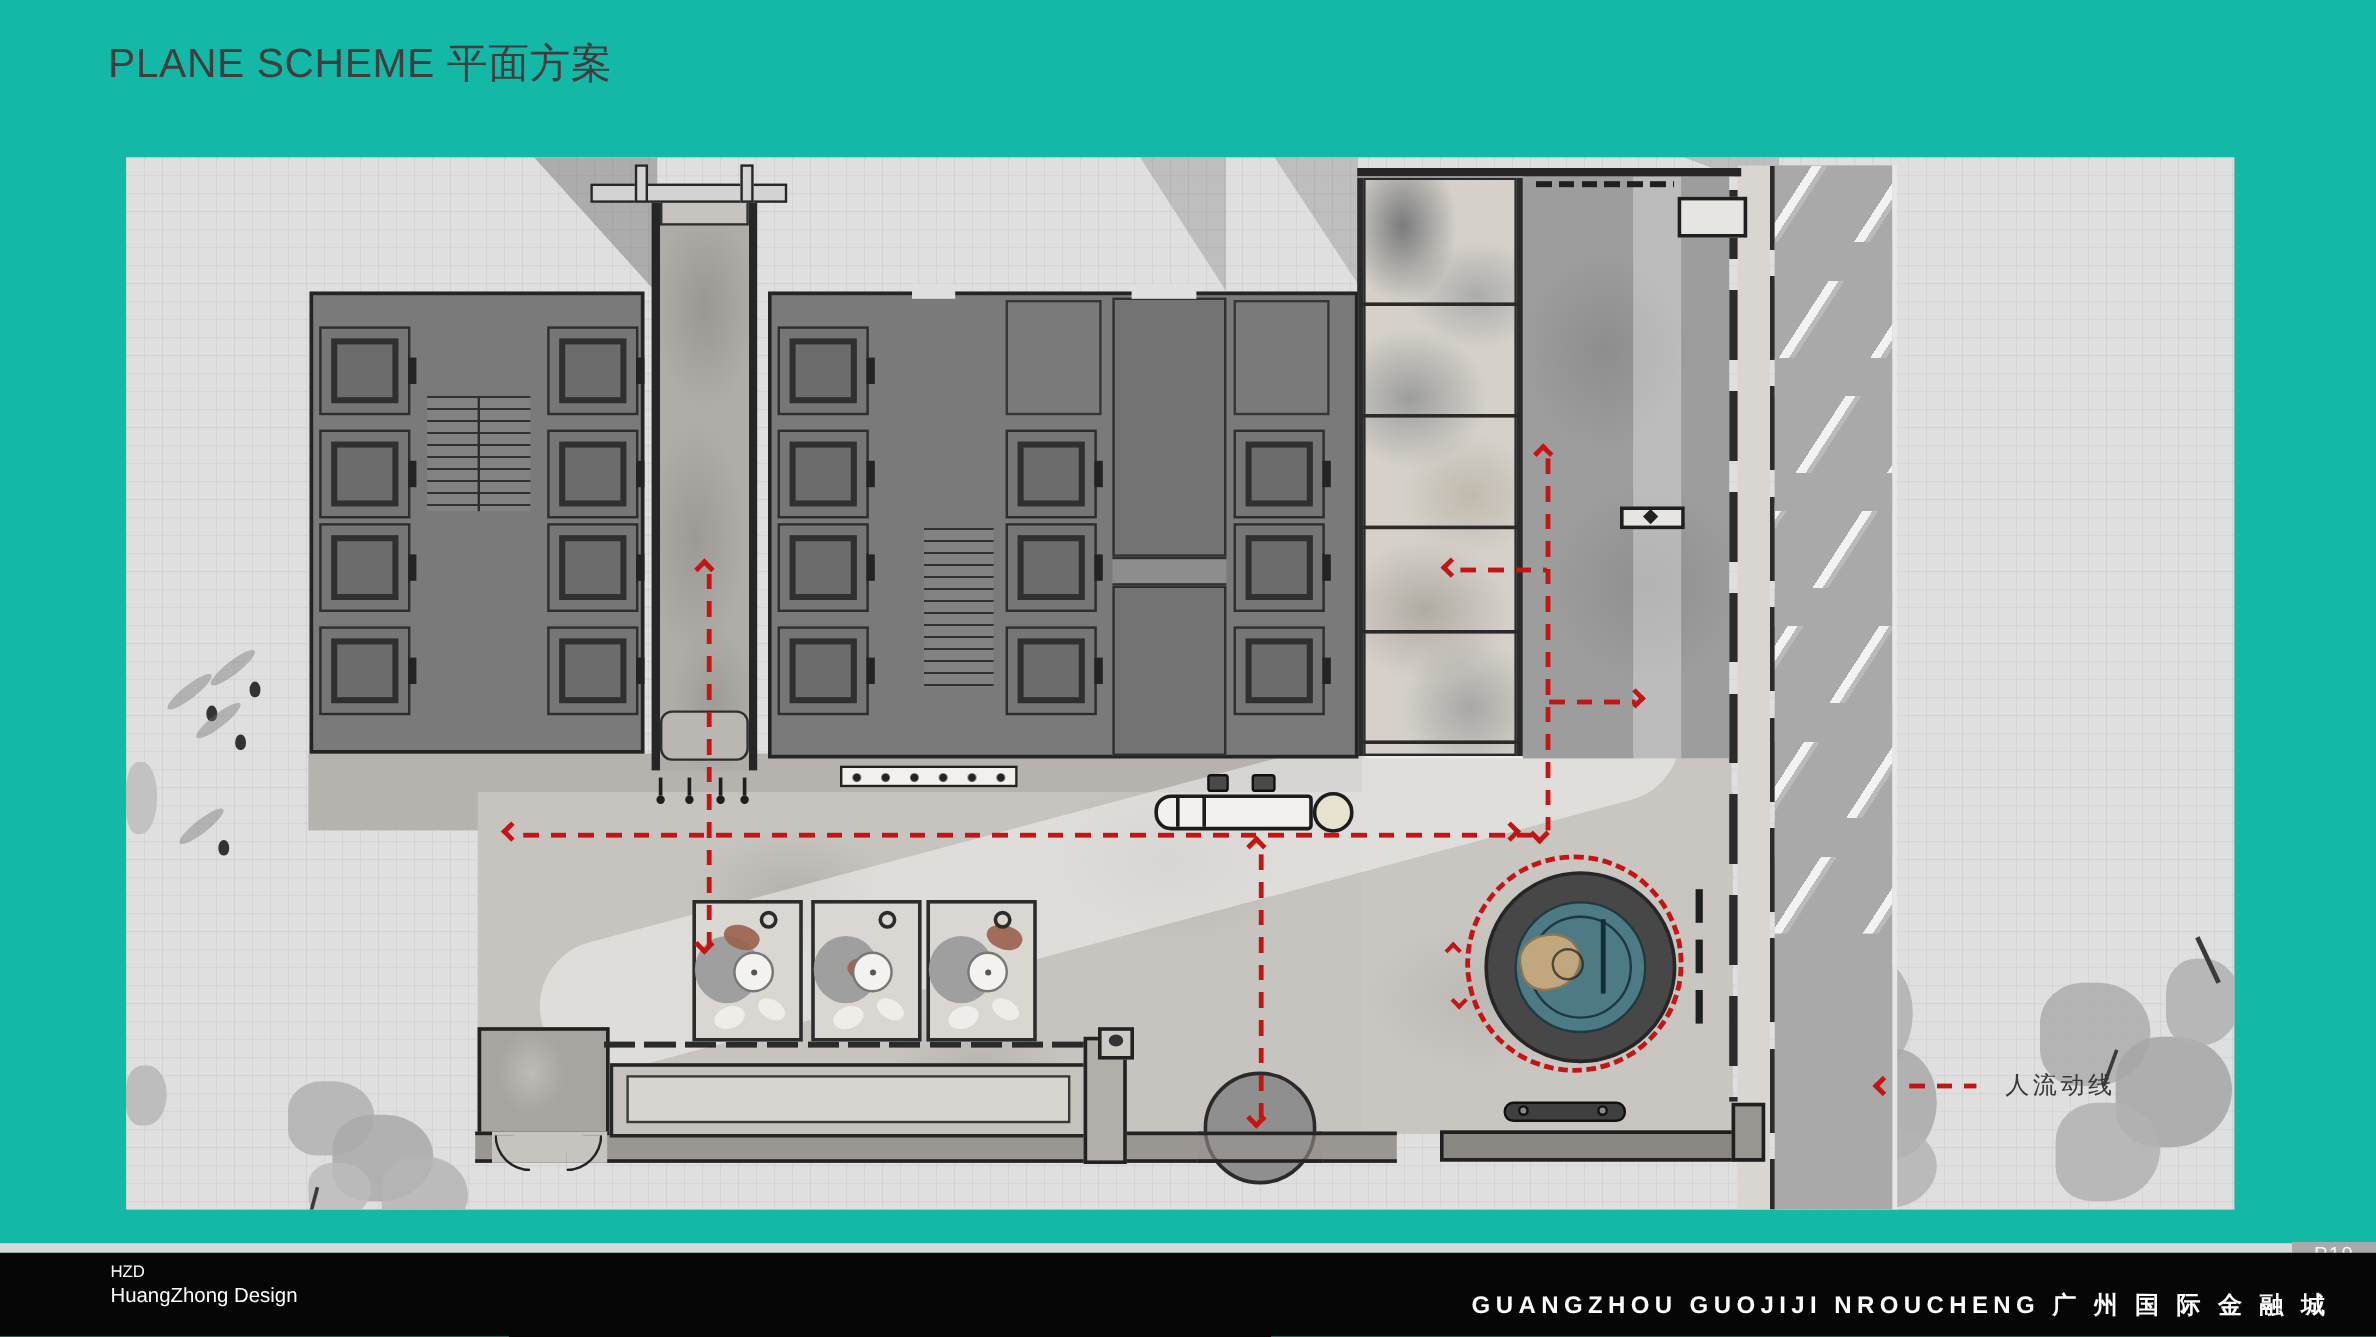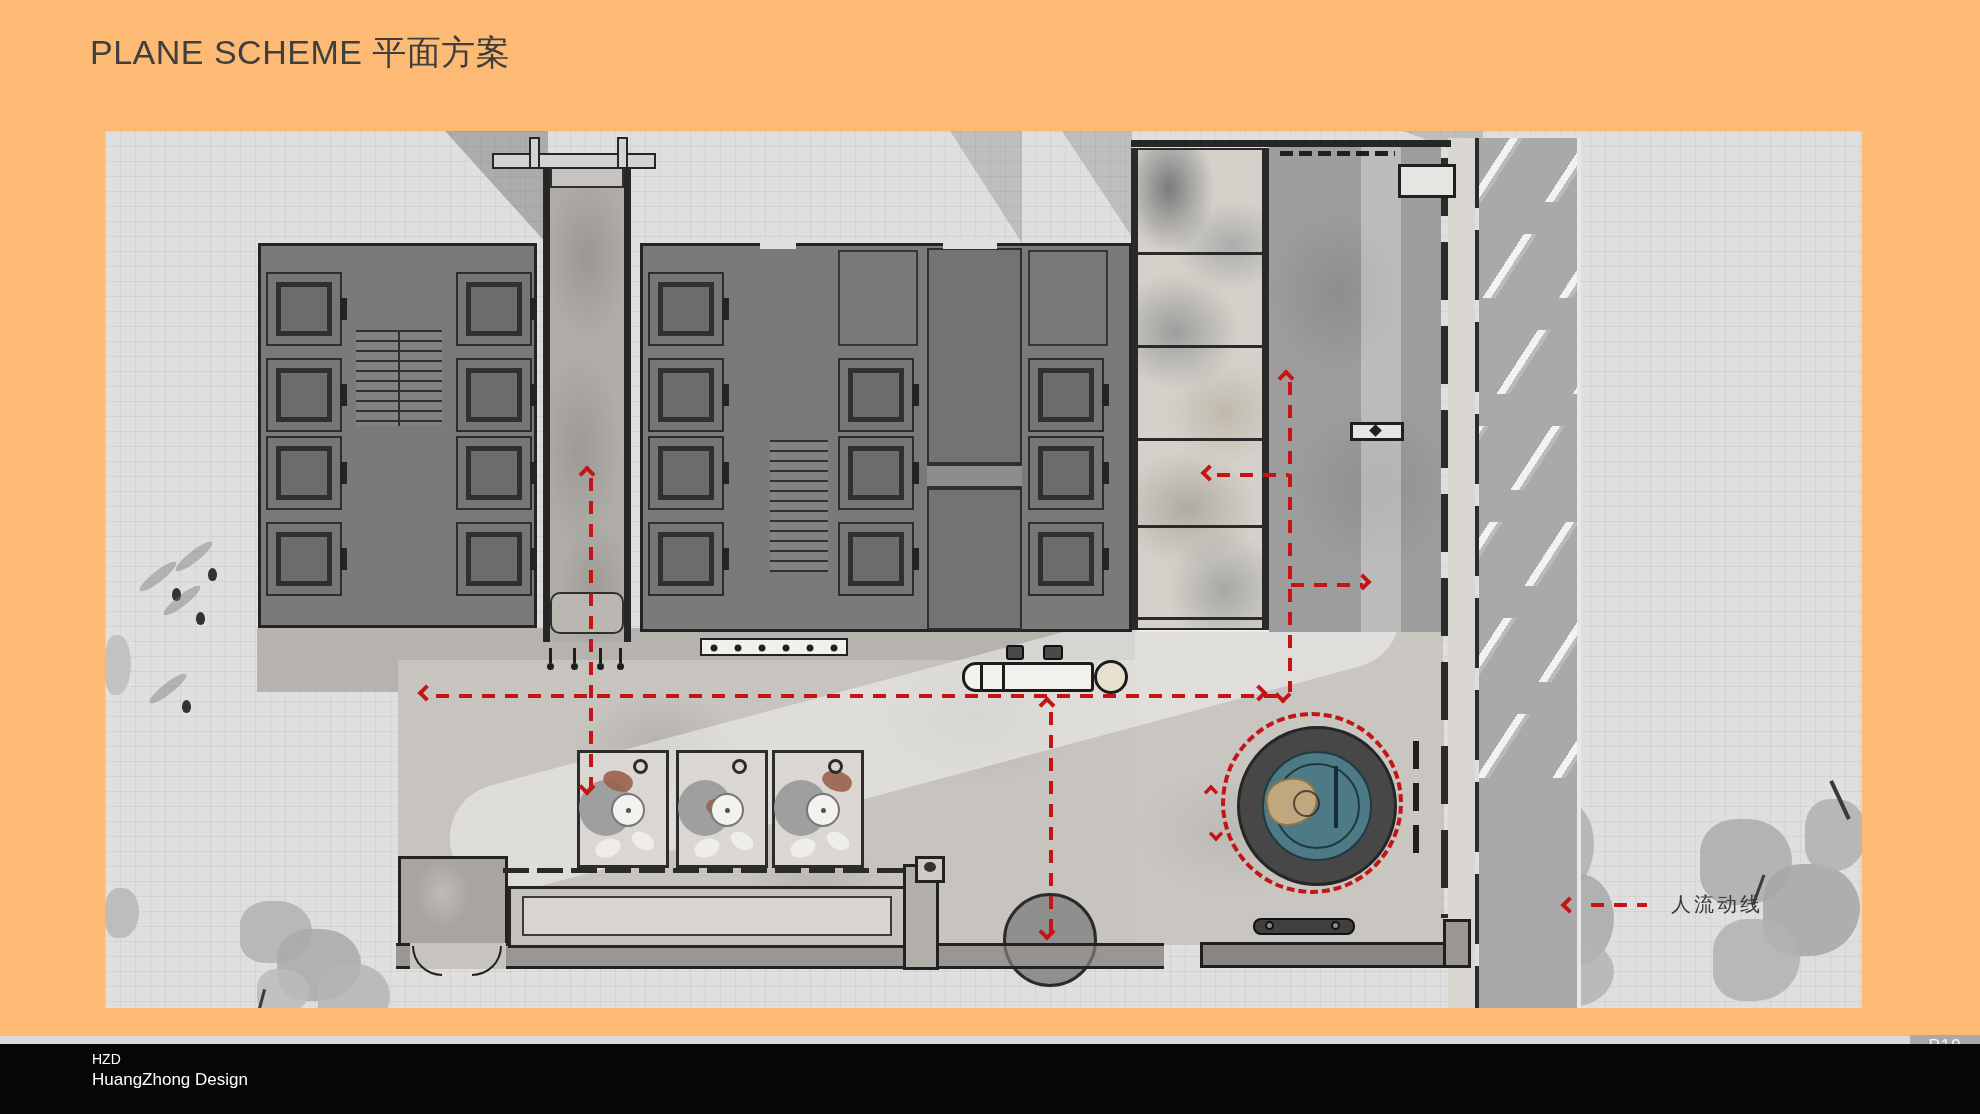--- a/index.html
+++ b/index.html
@@ -1,21 +1,21 @@
 <!DOCTYPE html>
 <html style="--flow-accent: #c41414; --pool-water: #4e7a86; --building-fill: #7a7a7a; --footer-bg: #060606; --page-badge-bg: #a9a9a9; --plan-ground: #dfdfdf;"><head>
 <meta charset="utf-8">
 <style>
   :root{
     --flow-accent:#c41414; --pool-water:#4e7a86; --building-fill:#7a7a7a;
     --footer-bg:#060606; --page-badge-bg:#a9a9a9; --plan-ground:#dfdfdf;
   }
   *{margin:0;padding:0;box-sizing:border-box;}
   body{background:#888;font-family:"Liberation Sans", sans-serif;}
-  .page{position:relative;width:1980px;height:1114px;background:#fdba74;overflow:hidden;margin:0 auto;}
+  .page{position:relative;width:1980px;height:1114px;background:#14b8a6;overflow:hidden;margin:0 auto;}
   
   .hdr{position:absolute;left:90px;top:30px;}
   .hdr h1{font-size:34px;font-weight:400;color:#3e3e3e;letter-spacing:.5px;}
   .hdr .sub{font-size:19px;color:#3d3d3d;margin-top:6px;margin-left:2px;}
   
   .plan{position:absolute;left:105px;top:131px;width:1757px;height:877px;background-color:var(--plan-ground);
     background-image:linear-gradient(rgba(0,0,0,.05) 1px, transparent 1px),
                      linear-gradient(90deg, rgba(0,0,0,.05) 1px, transparent 1px);
     background-size:15px 15px;overflow:hidden;}
   .plan *{position:absolute;}
@@ -237,14 +237,15 @@
 
   <div class="strip"></div>
   <div class="badge">
     <span>P19</span>
   </div>
   <footer class="bar">
     <div class="brand">
       <div class="abbr">HZD</div>
       <div class="name">HuangZhong Design</div>
     </div>
+    <div class="project">GUANGZHOU GUOJIJI NROUCHENG 广 州 国 际 金 融 城</div>
   </footer>
 </div>
 
 </body></html>

